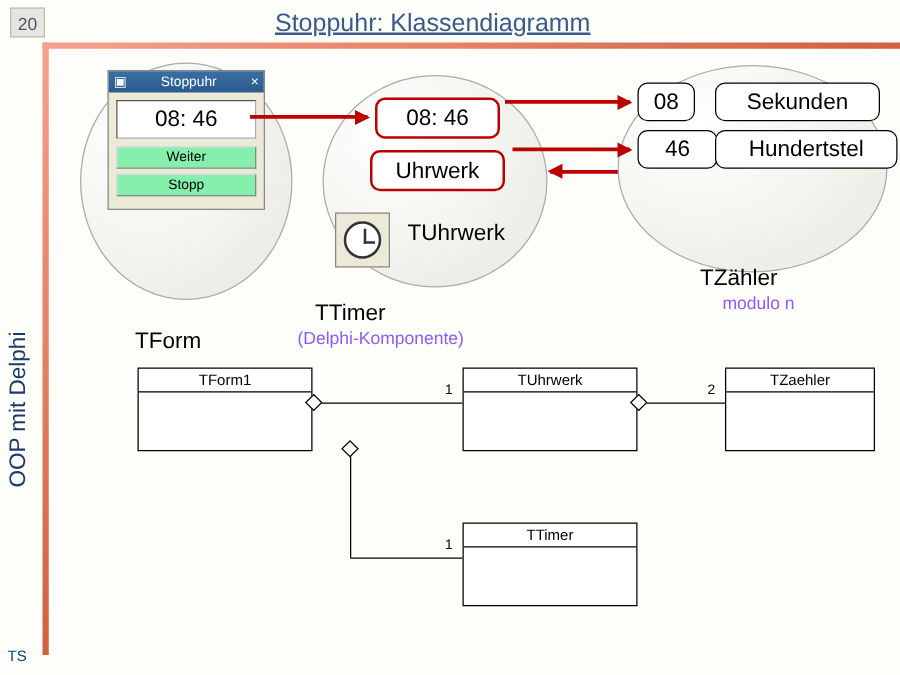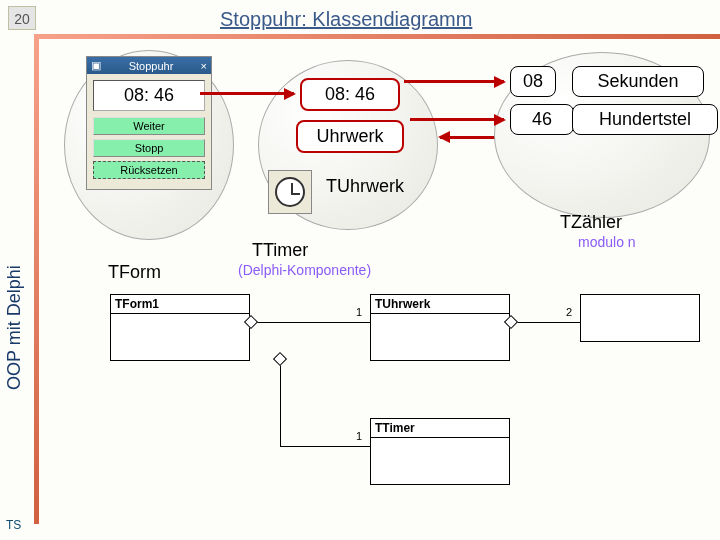--- a/index.html
+++ b/index.html
@@ -26,21 +26,21 @@
 
   .arrow { position: absolute; height: 0; border-top: 3px solid #b00; }
   .arrow::after { content: ""; position: absolute; right: -2px; top: -7px; border-left: 12px solid #b00; border-top: 6px solid transparent; border-bottom: 6px solid transparent; }
 
   .clk-icon { position: absolute; width: 44px; height: 44px; border: 1px solid #888; background: #ece9d8; display: flex; align-items: center; justify-content: center; }
   .clk-face { width: 30px; height: 30px; border: 2px solid #333; border-radius: 50%; background: #fff; position: relative; }
   .clk-face::before { content: ""; position: absolute; left: 14px; top: 4px; width: 2px; height: 12px; background: #333; }
   .clk-face::after { content: ""; position: absolute; left: 14px; top: 14px; width: 9px; height: 2px; background: #333; }
 
   .uml { position: absolute; border: 1px solid #000; background: #fff; font-size: 12px; }
-  .uml-head { border-bottom: 1px solid #000; text-align: left; font-weight: bold; padding: 2px 4px; }
+  .uml-head { border-bottom: 1px solid #000; text-align: center; font-weight: normal; padding: 2px 4px; }
   .uml-body { height: 46px; }
   .assoc { position: absolute; height: 1px; background: #000; }
   .diamond { position: absolute; width: 10px; height: 10px; border: 1px solid #000; background: #fff; transform: rotate(45deg); }
   .mult { position: absolute; font-size: 11px; }
 </style>
 </head>
 <body>
 
 <div class="page-number">20</div>
 <div class="title">Stoppuhr: Klassendiagramm</div>
@@ -53,21 +53,20 @@
 <div class="win" style="top:56px; left:86px; width:126px;">
   <div class="win-title">
     <span>▣</span>
     <span>Stoppuhr</span>
     <span>×</span>
   </div>
   <div class="win-body">
     <div class="display">08: 46</div>
     <div class="win-btn">Weiter</div>
     <div class="win-btn">Stopp</div>
-    <div class="win-btn sel">Rücksetzen</div>
   </div>
 </div>
 <div class="label" style="top:262px; left:108px;">TForm</div>
 
 <div class="oval" style="top:60px; left:258px; width:180px; height:170px;"></div>
 <div class="box" style="top:78px; left:300px; width:100px;">08: 46</div>
 <div class="box" style="top:120px; left:296px; width:108px;">Uhrwerk</div>
 <div class="clk-icon" style="top:170px; left:268px;">
     <div class="clk-face"></div>
   </div>
@@ -90,20 +89,21 @@
 
 <div class="uml" style="top:294px; left:110px; width:140px;">
   <div class="uml-head">TForm1</div>
   <div class="uml-body"></div>
 </div>
 <div class="uml" style="top:294px; left:370px; width:140px;">
   <div class="uml-head">TUhrwerk</div>
   <div class="uml-body"></div>
 </div>
 <div class="uml" style="top:294px; left:580px; width:120px;">
+  <div class="uml-head">TZaehler</div>
   <div class="uml-body"></div>
 </div>
 <div class="uml" style="top:418px; left:370px; width:140px;">
   <div class="uml-head">TTimer</div>
   <div class="uml-body"></div>
 </div>
 
 <div class="assoc" style="top:322px; left:250px; width:120px;"></div>
 <div class="diamond" style="top:317px; left:246px;"></div>
 <div class="mult" style="top:306px; left:356px;">1</div>

